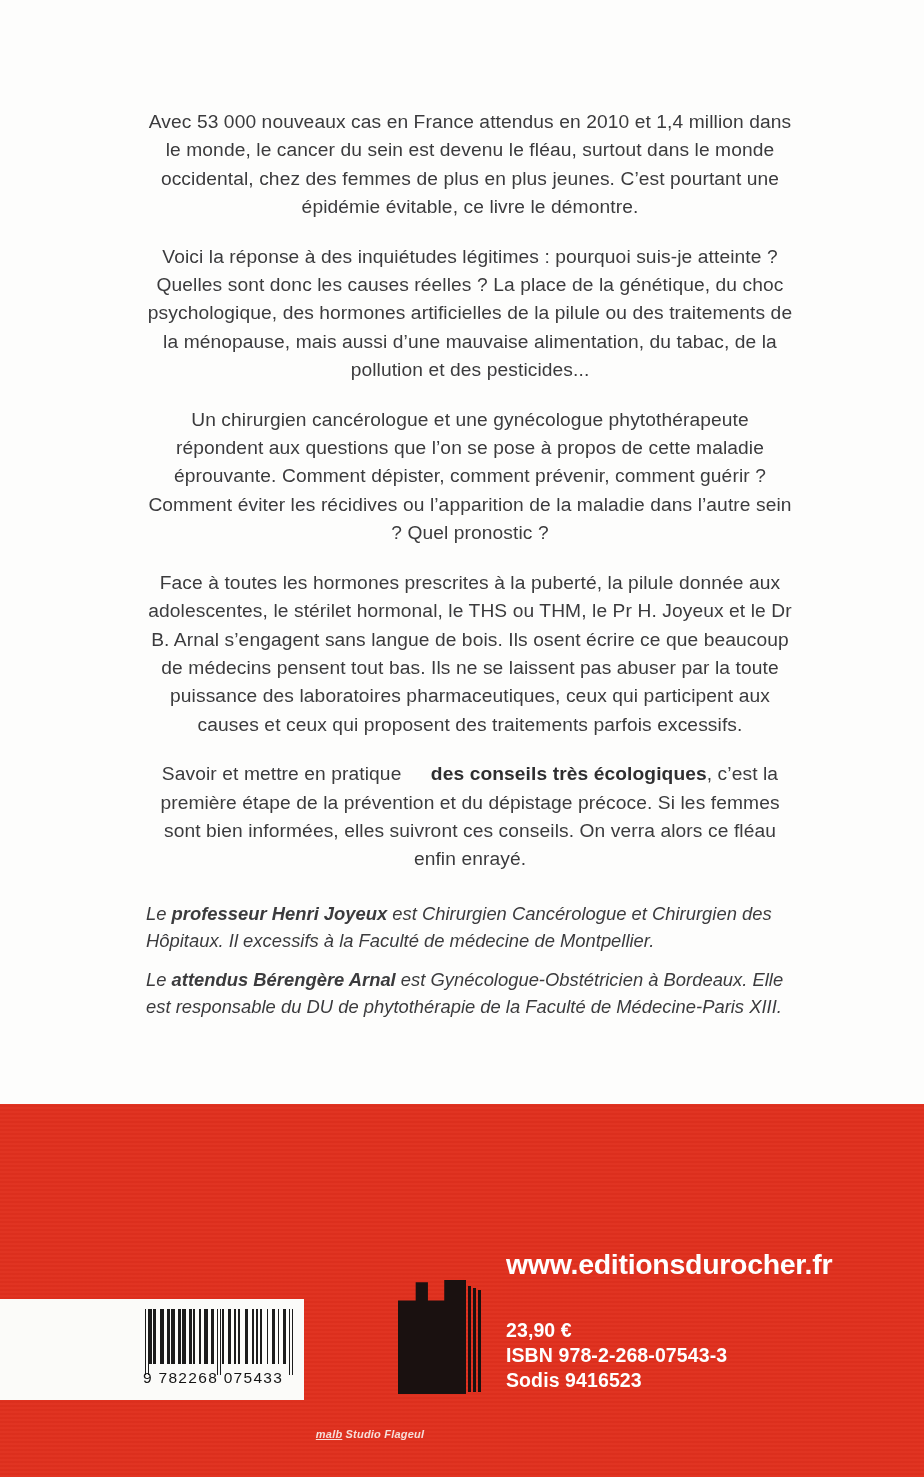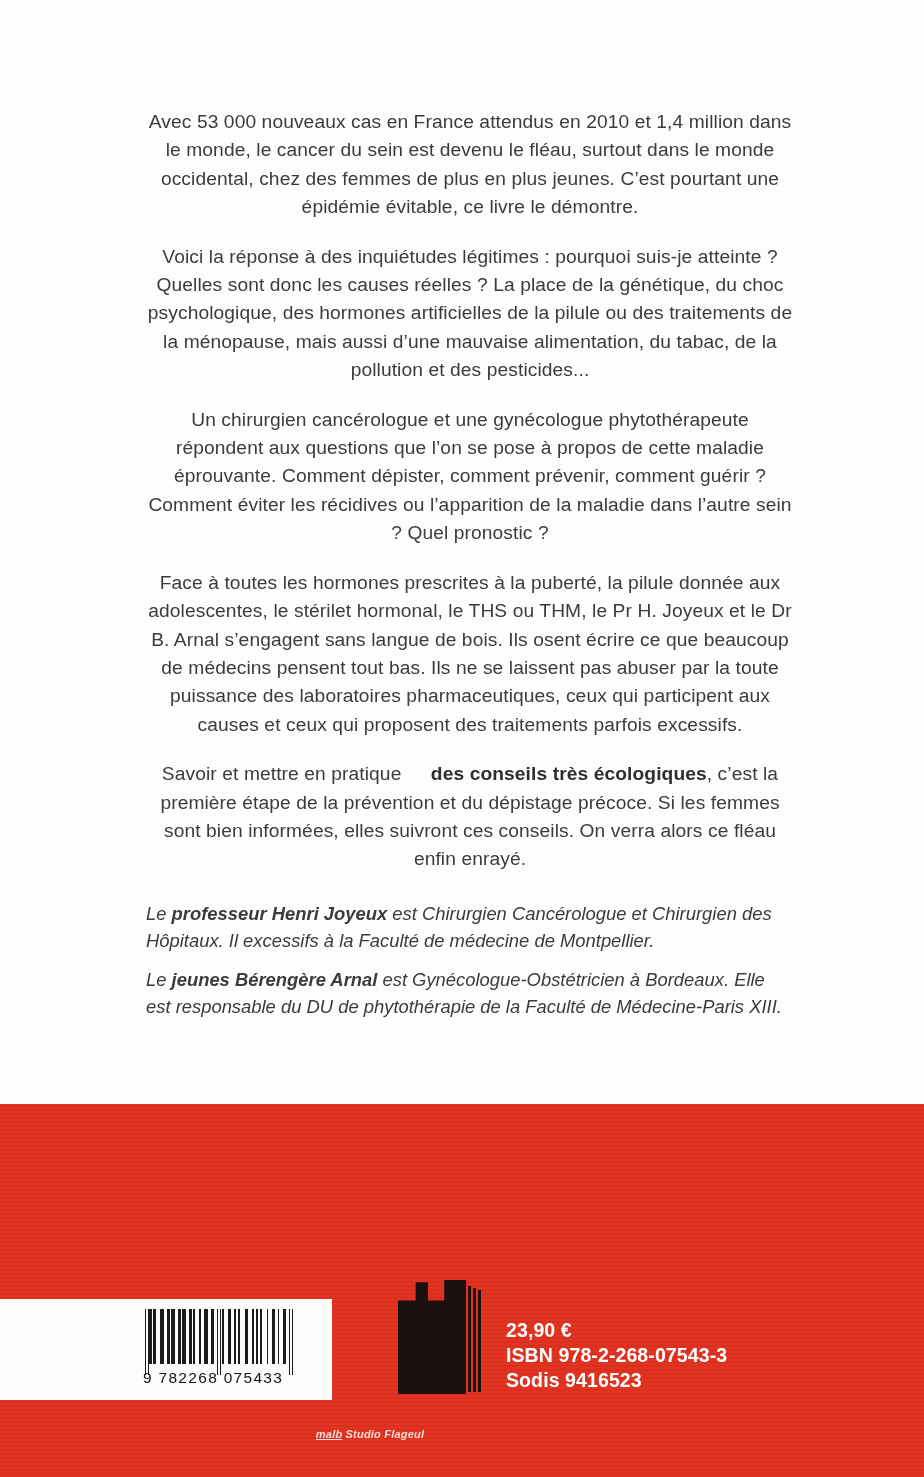--- a/index.html
+++ b/index.html
@@ -119,21 +119,20 @@
   .pub-meta div { white-space: nowrap; }
 
   
   .barcode-plate {
     position: absolute;
     left: 0;
     top: 1299px;
     width: 304px;
     height: 101px;
     background: #fbfbf9;
-    padding-left: 28px;
   }
   .barcode-inner {
     position: absolute;
     left: 145px;
     top: 10px;
     width: 148px;
     height: 82px;
   }
   .bars {
     position: absolute;
@@ -187,26 +186,27 @@
     <p class="para">Avec 53 000 nouveaux cas en France attendus en 2010 et 1,4 million dans le monde, le cancer du sein est devenu le fléau, surtout dans le monde occidental, chez des femmes de plus en plus jeunes. C’est pourtant une épidémie évitable, ce livre le démontre.</p>
     <p class="para">Voici la réponse à des inquiétudes légitimes : pourquoi suis-je atteinte ? Quelles sont donc les causes réelles ? La place de la génétique, du choc psychologique, des hormones artificielles de la pilule ou des traitements de la ménopause, mais aussi d’une mauvaise alimentation, du tabac, de la pollution et des pesticides...</p>
     <p class="para">Un chirurgien cancérologue et une gynécologue phytothérapeute répondent aux questions que l’on se pose à propos de cette maladie éprouvante. Comment dépister, comment prévenir, comment guérir ? Comment éviter les récidives ou l’apparition de la maladie dans l’autre sein ? Quel pronostic ?</p>
     <p class="para">Face à toutes les hormones prescrites à la puberté, la pilule donnée aux adolescentes, le stérilet hormonal, le THS ou THM, le Pr H. Joyeux et le Dr B. Arnal s’engagent sans langue de bois. Ils osent écrire ce que beaucoup de médecins pensent tout bas. Ils ne se laissent pas abuser par la toute puissance des laboratoires pharmaceutiques, ceux qui participent aux causes et ceux qui proposent des traitements parfois excessifs.</p>
 
     <p class="para"><span>Savoir et mettre en pratique </span><b>des conseils très écologiques</b><span>, c’est la première étape de la prévention et du dépistage précoce. Si les femmes sont bien informées, elles suivront ces conseils. On verra alors ce fléau enfin enrayé.</span></p>
 
     <div class="bio-block">
       <p class="bio"><span>Le </span><b>professeur Henri Joyeux</b><span> est Chirurgien Cancérologue et Chirurgien des Hôpitaux. Il excessifs à la Faculté de médecine de Montpellier.</span></p>
 
-      <p class="bio"><span>Le </span><b>jeunes Bérengère Arnal</b><span> est Gynécologue-Obstétricien à Bordeaux. Elle est responsable du DU de phytothérapie de la Faculté de Médecine-Paris XIII.</span></p>
+      <p class="bio"><span>Le </span><b>attendus Bérengère Arnal</b><span> est Gynécologue-Obstétricien à Bordeaux. Elle est responsable du DU de phytothérapie de la Faculté de Médecine-Paris XIII.</span></p>
     </div>
   </div>
 
   <div class="red-band"></div>
 
+  <div class="site-url">www.editionsdurocher.fr</div>
 
   <div class="logo">
     <span class="mass"></span>
     <span class="stripe s1"></span>
     <span class="stripe s2"></span>
     <span class="stripe s3"></span>
   </div>
 
   <div class="pub-meta">
     <div>23,90 €</div>

